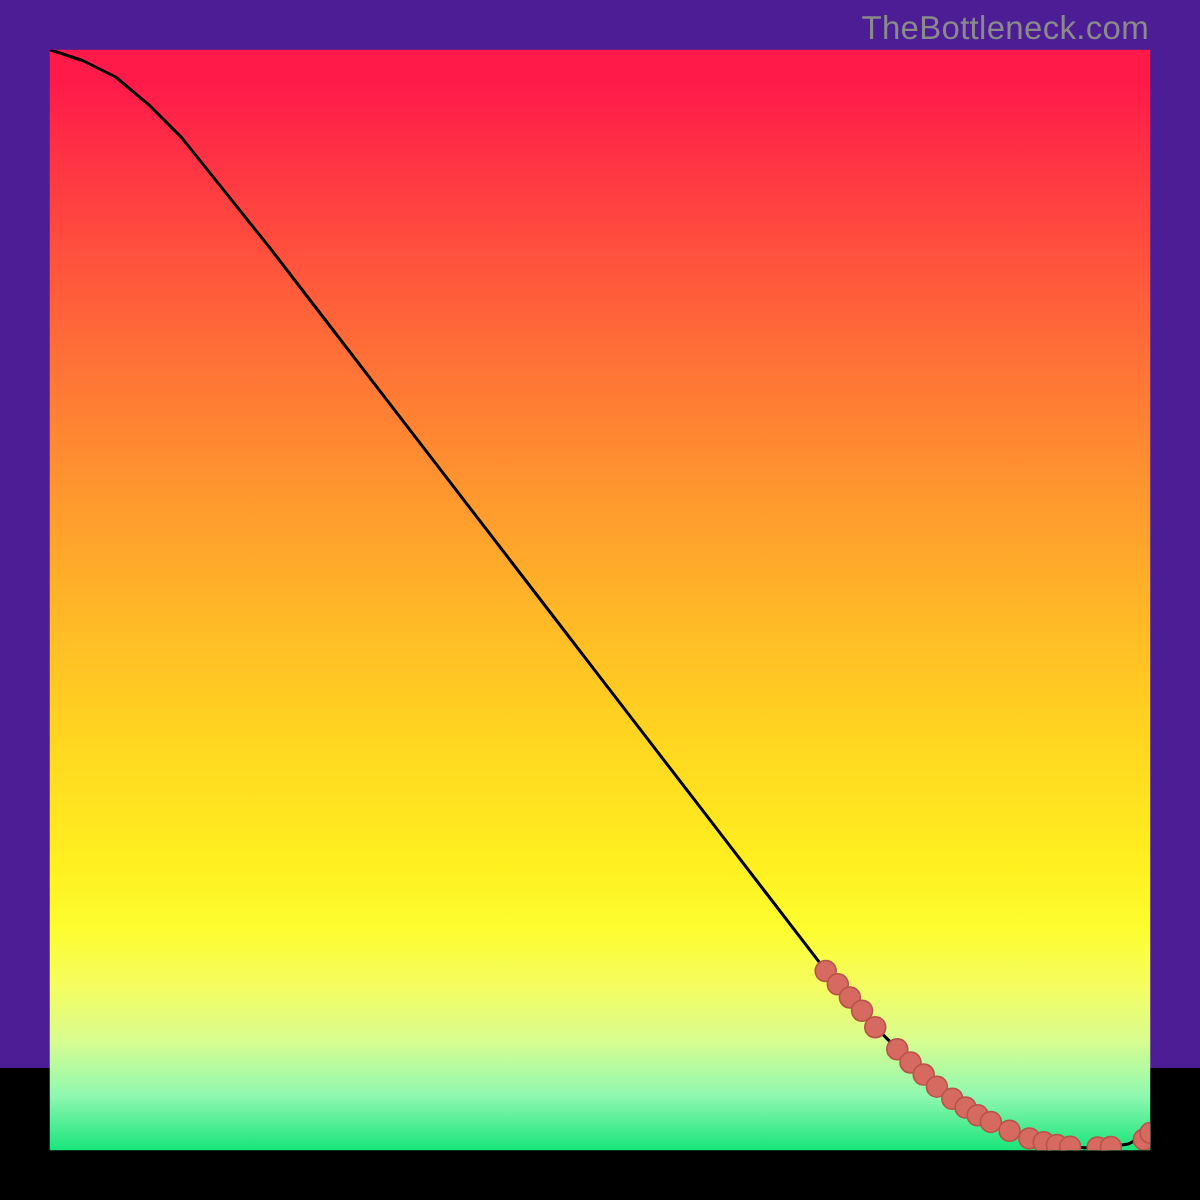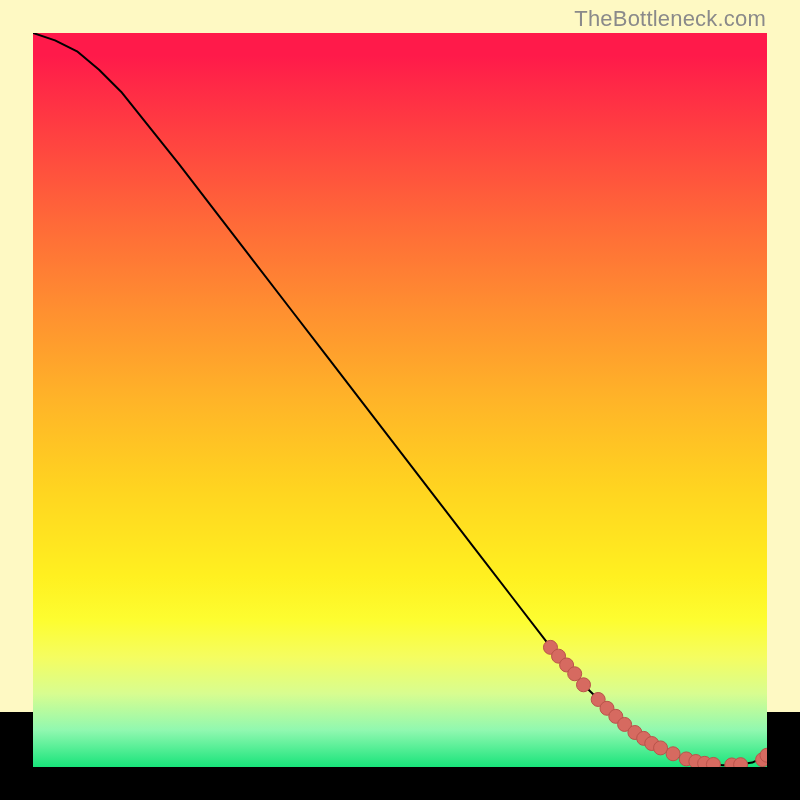--- a/index.html
+++ b/index.html
@@ -7,21 +7,21 @@
     padding: 0;
     width: 800px;
     height: 800px;
     background: #000;
     overflow: hidden;
   }
   .stage {
     position: relative;
     width: 800px;
     height: 712px;
-    background: #fef9c3;
+    background: #4c1d95;
   }
   .plot-area {
     position: absolute;
     left: 33px;
     top: 33px;
     width: 734px;
     height: 734px;
     overflow: hidden;
   }
   .gradient-bg {

